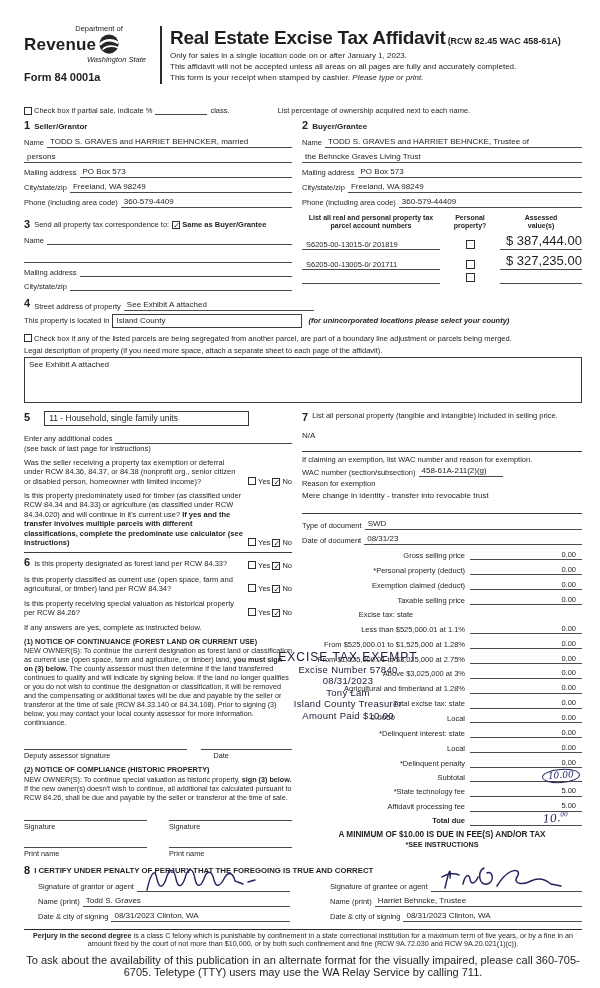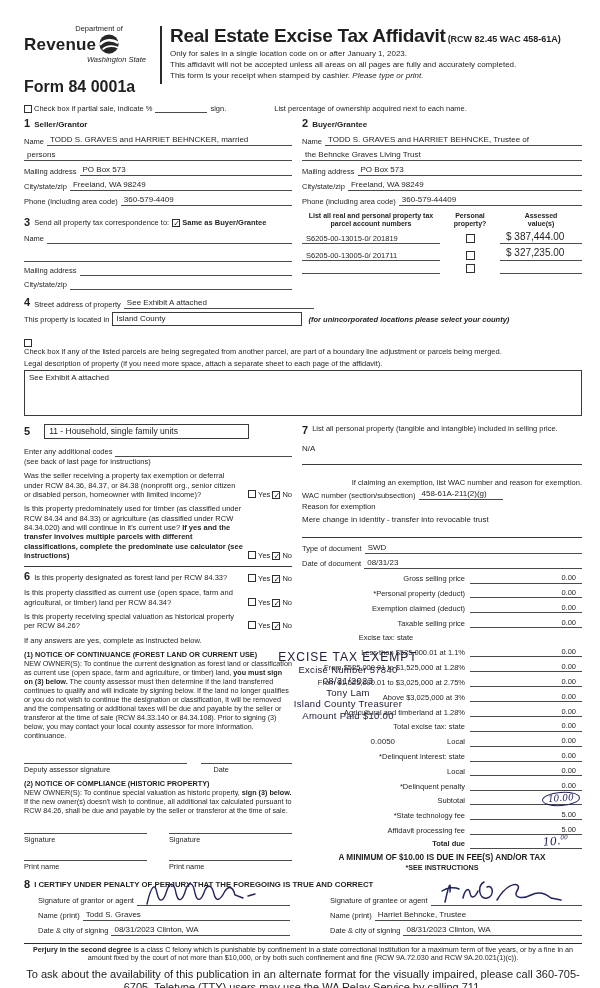--- a/index.html
+++ b/index.html
@@ -2,61 +2,61 @@
 <html><head>
 <meta charset="utf-8">
 <style>
   * { margin:0; padding:0; box-sizing:border-box; }
   html,body { background:#e9e9e9; }
   body { width:600px; font-family:"Liberation Sans", sans-serif; }
   .page { position:relative; width:600px; height:988px; background:#ffffff; color:#1f1f1f;
           padding:24px 18px 0 24px; overflow:hidden; font-size:7.5px; line-height:1.25; }
 
   
-  .header { display:flex; align-items:flex-start; }
+  .header { display:flex; align-items:center; }
   .logo-block { width:132px; flex:0 0 132px; }
   .dept { font-size:7.5px; text-align:center; margin-left:18px; }
   .agency-row { display:flex; align-items:center; }
   .agency { font-weight:bold; font-size:17px; letter-spacing:.2px; }
   .swoosh { margin-left:2px; }
   .state { font-size:7.5px; font-style:italic; text-align:right; margin-right:10px; }
-  .formno { font-weight:bold; font-size:16px; margin-top:12px; }
+  .formno { font-weight:bold; font-size:11px; margin-top:6px; }
   .vdiv { width:2px; background:#2a2a2a; height:58px; margin:2px 8px 0 4px; }
   .title-block { flex:1; }
   .title { font-weight:bold; font-size:19px; letter-spacing:-.3px; }
   .rcw { font-size:9px; font-weight:bold; }
   .hnote { font-size:8px; margin-top:1px; }
 
   
   .row { display:flex; align-items:flex-end; margin-top:4px; }
   .lbl { white-space:nowrap; padding-right:3px; }
   .fill { flex:1; border-bottom:1px solid #4a4a4a; padding:0 2px 0 3px; min-height:10px; font-size:8px; }
   .cb { display:inline-block; width:8px; height:8px; border:1px solid #2f2f2f; font-size:8px; line-height:8px;
         text-align:center; vertical-align:-1px; margin-right:2px; background:#fff; flex:0 0 auto; }
   .sec-num { font-weight:bold; font-size:11px; margin-right:4px; }
   .sec-title { font-weight:bold; font-size:8px; }
   .cols { display:flex; gap:10px; }
   .colL { width:268px; flex:0 0 268px; }
   .colR { flex:1; }
   em { font-style:italic; }
 
   
-  .partial-row { display:flex; align-items:flex-end; margin-top:7px; font-size:7.5px; }
+  .partial-row { display:flex; align-items:flex-end; margin-top:21px; font-size:7.5px; }
   .blank-line { width:52px; border-bottom:1px solid #4a4a4a; margin:0 3px; height:9px; }
   .partial-right { margin-left:48px; }
 
   
   .ptable { margin-top:6px; }
   .phead { display:flex; font-weight:bold; font-size:7px; text-align:center; line-height:1.15; }
   .ph1 { flex:1; } .ph2 { width:60px; } .ph3 { width:82px; }
   .prow { display:flex; align-items:flex-end; margin-top:3px; }
   .pfill { flex:1; border-bottom:1px solid #4a4a4a; min-height:10px; padding-left:4px; font-size:7.5px; }
   .pcb { width:60px; text-align:center; }
   .pcb .cb { width:9px; height:9px; margin:0; }
-  .pval { width:82px; border-bottom:1px solid #4a4a4a; min-height:10px; padding-left:6px; font-size:10px; }
+  .pval { width:82px; border-bottom:1px solid #4a4a4a; min-height:10px; padding-left:6px; font-size:13px; }
 
   
   .county-box { display:inline-block; width:190px; border:1px solid #3a3a3a; padding:1px 3px; font-size:8px; }
   .county-note { font-weight:bold; font-size:7.5px; }
   .legal-box { border:1px solid #3a3a3a; height:46px; margin-top:2px; padding:2px 4px; font-size:8px; }
 
   
   .codebox { display:inline-block; width:205px; border:1px solid #3a3a3a; padding:1px 4px; font-size:8.5px; }
   .q { display:flex; align-items:flex-end; margin-top:5px; }
   .qtxt { flex:1; padding-right:4px; }
@@ -138,21 +138,21 @@
       <div class="hnote">Only for sales in a single location code on or after January 1, 2023.</div>
       <div class="hnote">This affidavit will not be accepted unless all areas on all pages are fully and accurately completed.</div>
       <div class="hnote"><span>This form is your receipt when stamped by cashier.</span> <em>Please type or print.</em></div>
     </div>
   </div>
 
   <div class="partial-row">
     <span class="cb"></span>
     <span>Check box if partial sale, indicate %</span>
     <span class="blank-line"></span>
-    <span>sign.</span>
+    <span>class.</span>
     <span class="partial-right">List percentage of ownership acquired next to each name.</span>
   </div>
 
   <div class="cols" style="margin-top:4px;">
     <div class="colL">
       <div>
         <div><span class="sec-num">1</span><span class="sec-title">Seller/Grantor</span></div>
         <div class="row">
             <span class="lbl">Name</span>
             <span class="fill">TODD S. GRAVES and HARRIET BEHNCKER, married</span>
@@ -262,21 +262,21 @@
       <span class="sec-num">4</span>
       <span class="lbl">Street address of property</span>
       <span class="fill" style="max-width:190px;">See Exhibit A attached</span>
       <span style="flex:1;"></span>
     </div>
     <div style="display:flex; align-items:center; margin-top:3px;">
       <span style="margin-right:3px;">This property is located in</span>
       <span class="county-box">Island County</span>
       <em class="county-note" style="margin-left:6px;">(for unincorporated locations please select your county)</em>
     </div>
-    <div style="display:flex; align-items:flex-start; margin-top:13px;flex-direction:column;">
+    <div style="display:flex; align-items:flex-start; margin-top:6px;">
       <span class="cb"></span>
       <span>Check box if any of the listed parcels are being segregated from another parcel, are part of a boundary line adjustment or parcels being merged.</span>
     </div>
     <div style="margin-top:2px;">Legal description of property (if you need more space, attach a separate sheet to each page of the affidavit).</div>
     <div class="legal-box">See Exhibit A attached</div>
   </div>
 
   <div class="cols" style="margin-top:8px;">
     <div class="colL">
       <div>
@@ -357,21 +357,21 @@
     </div>
 
     <div class="colR">
       <div>
         <div style="display:flex;">
           <span class="sec-num">7</span>
           <span>List all personal property (tangible and intangible) included in selling price.</span>
         </div>
         <div style="margin-top:6px; font-size:8px;">N/A</div>
         <div class="hr" style="margin-top:10px;"></div>
-        <div style="margin-top:13px;text-align:right;">If claiming an exemption, list WAC number and reason for exemption.</div>
+        <div style="margin-top:3px;">If claiming an exemption, list WAC number and reason for exemption.</div>
         <div class="row" style="margin-top:2px;">
           <span class="lbl">WAC number (section/subsection)</span>
           <span class="fill" style="max-width:120px;">458-61A-211(2)(g)</span>
           <span style="flex:1;"></span>
         </div>
         <div style="margin-top:2px;">Reason for exemption</div>
         <div style="margin-top:3px; font-size:8px;">Mere change in identity - transfer into revocable trust</div>
         <div class="hr" style="margin-top:12px;"></div>
       </div>
 

